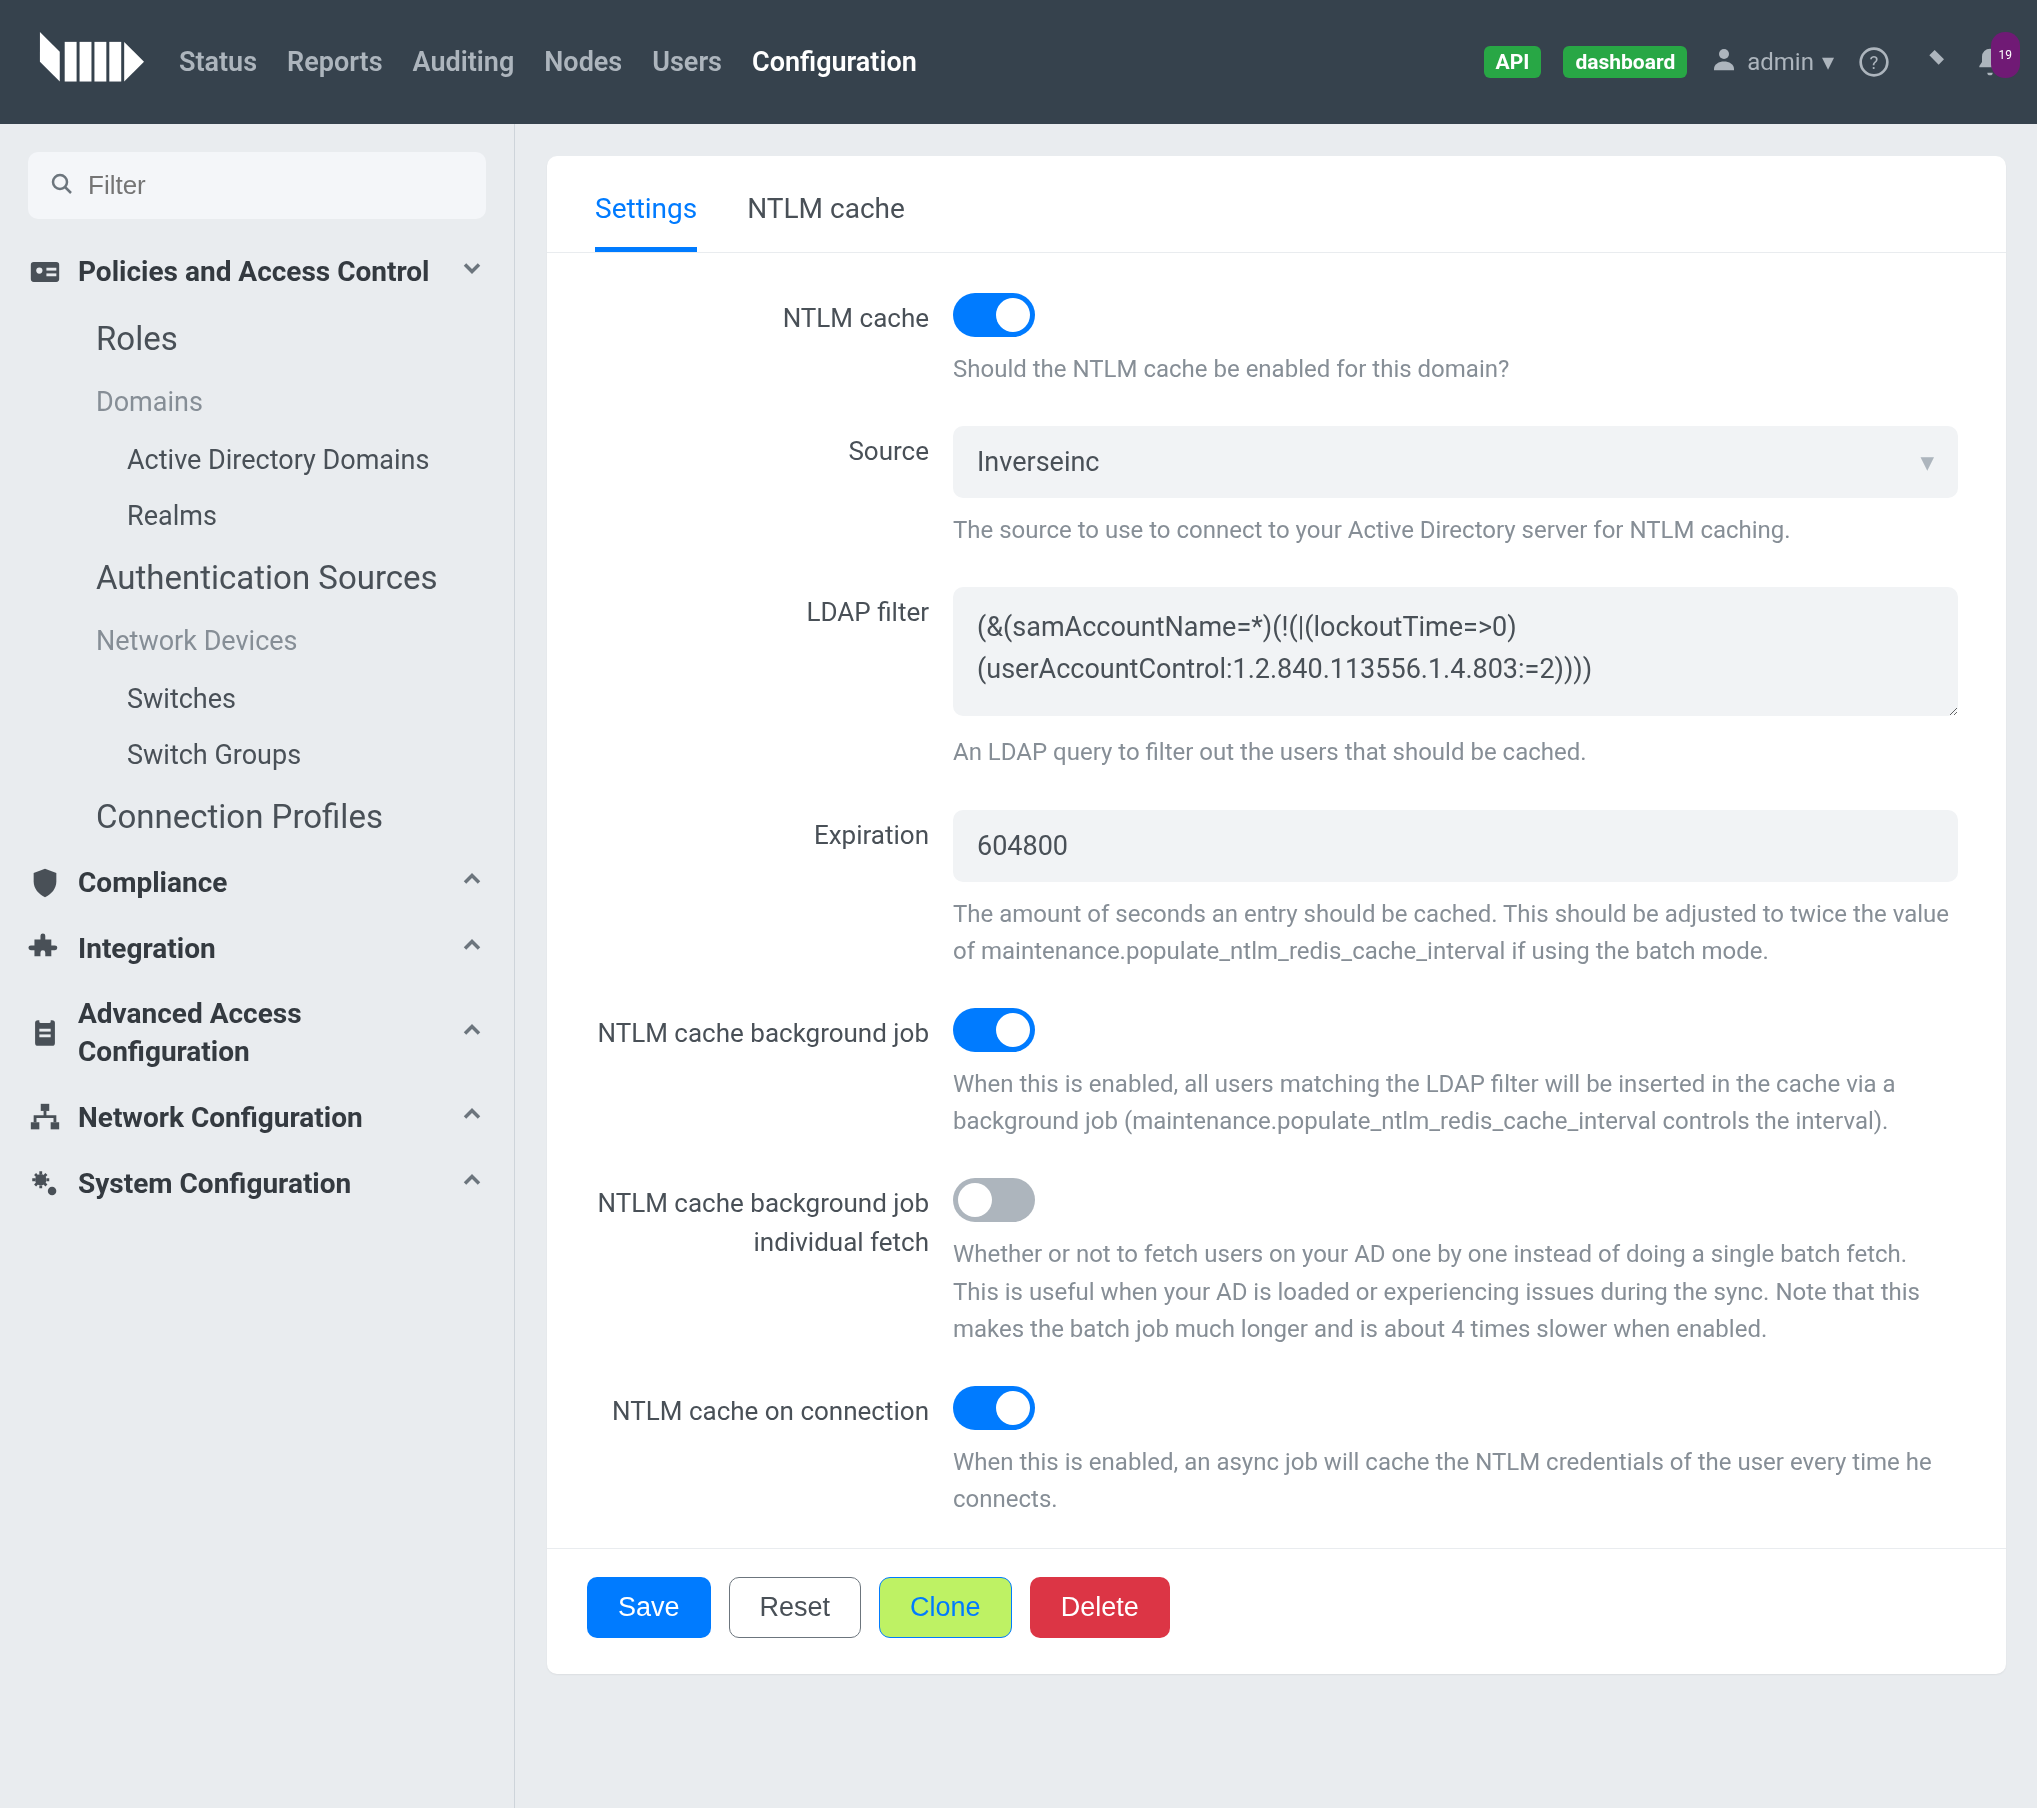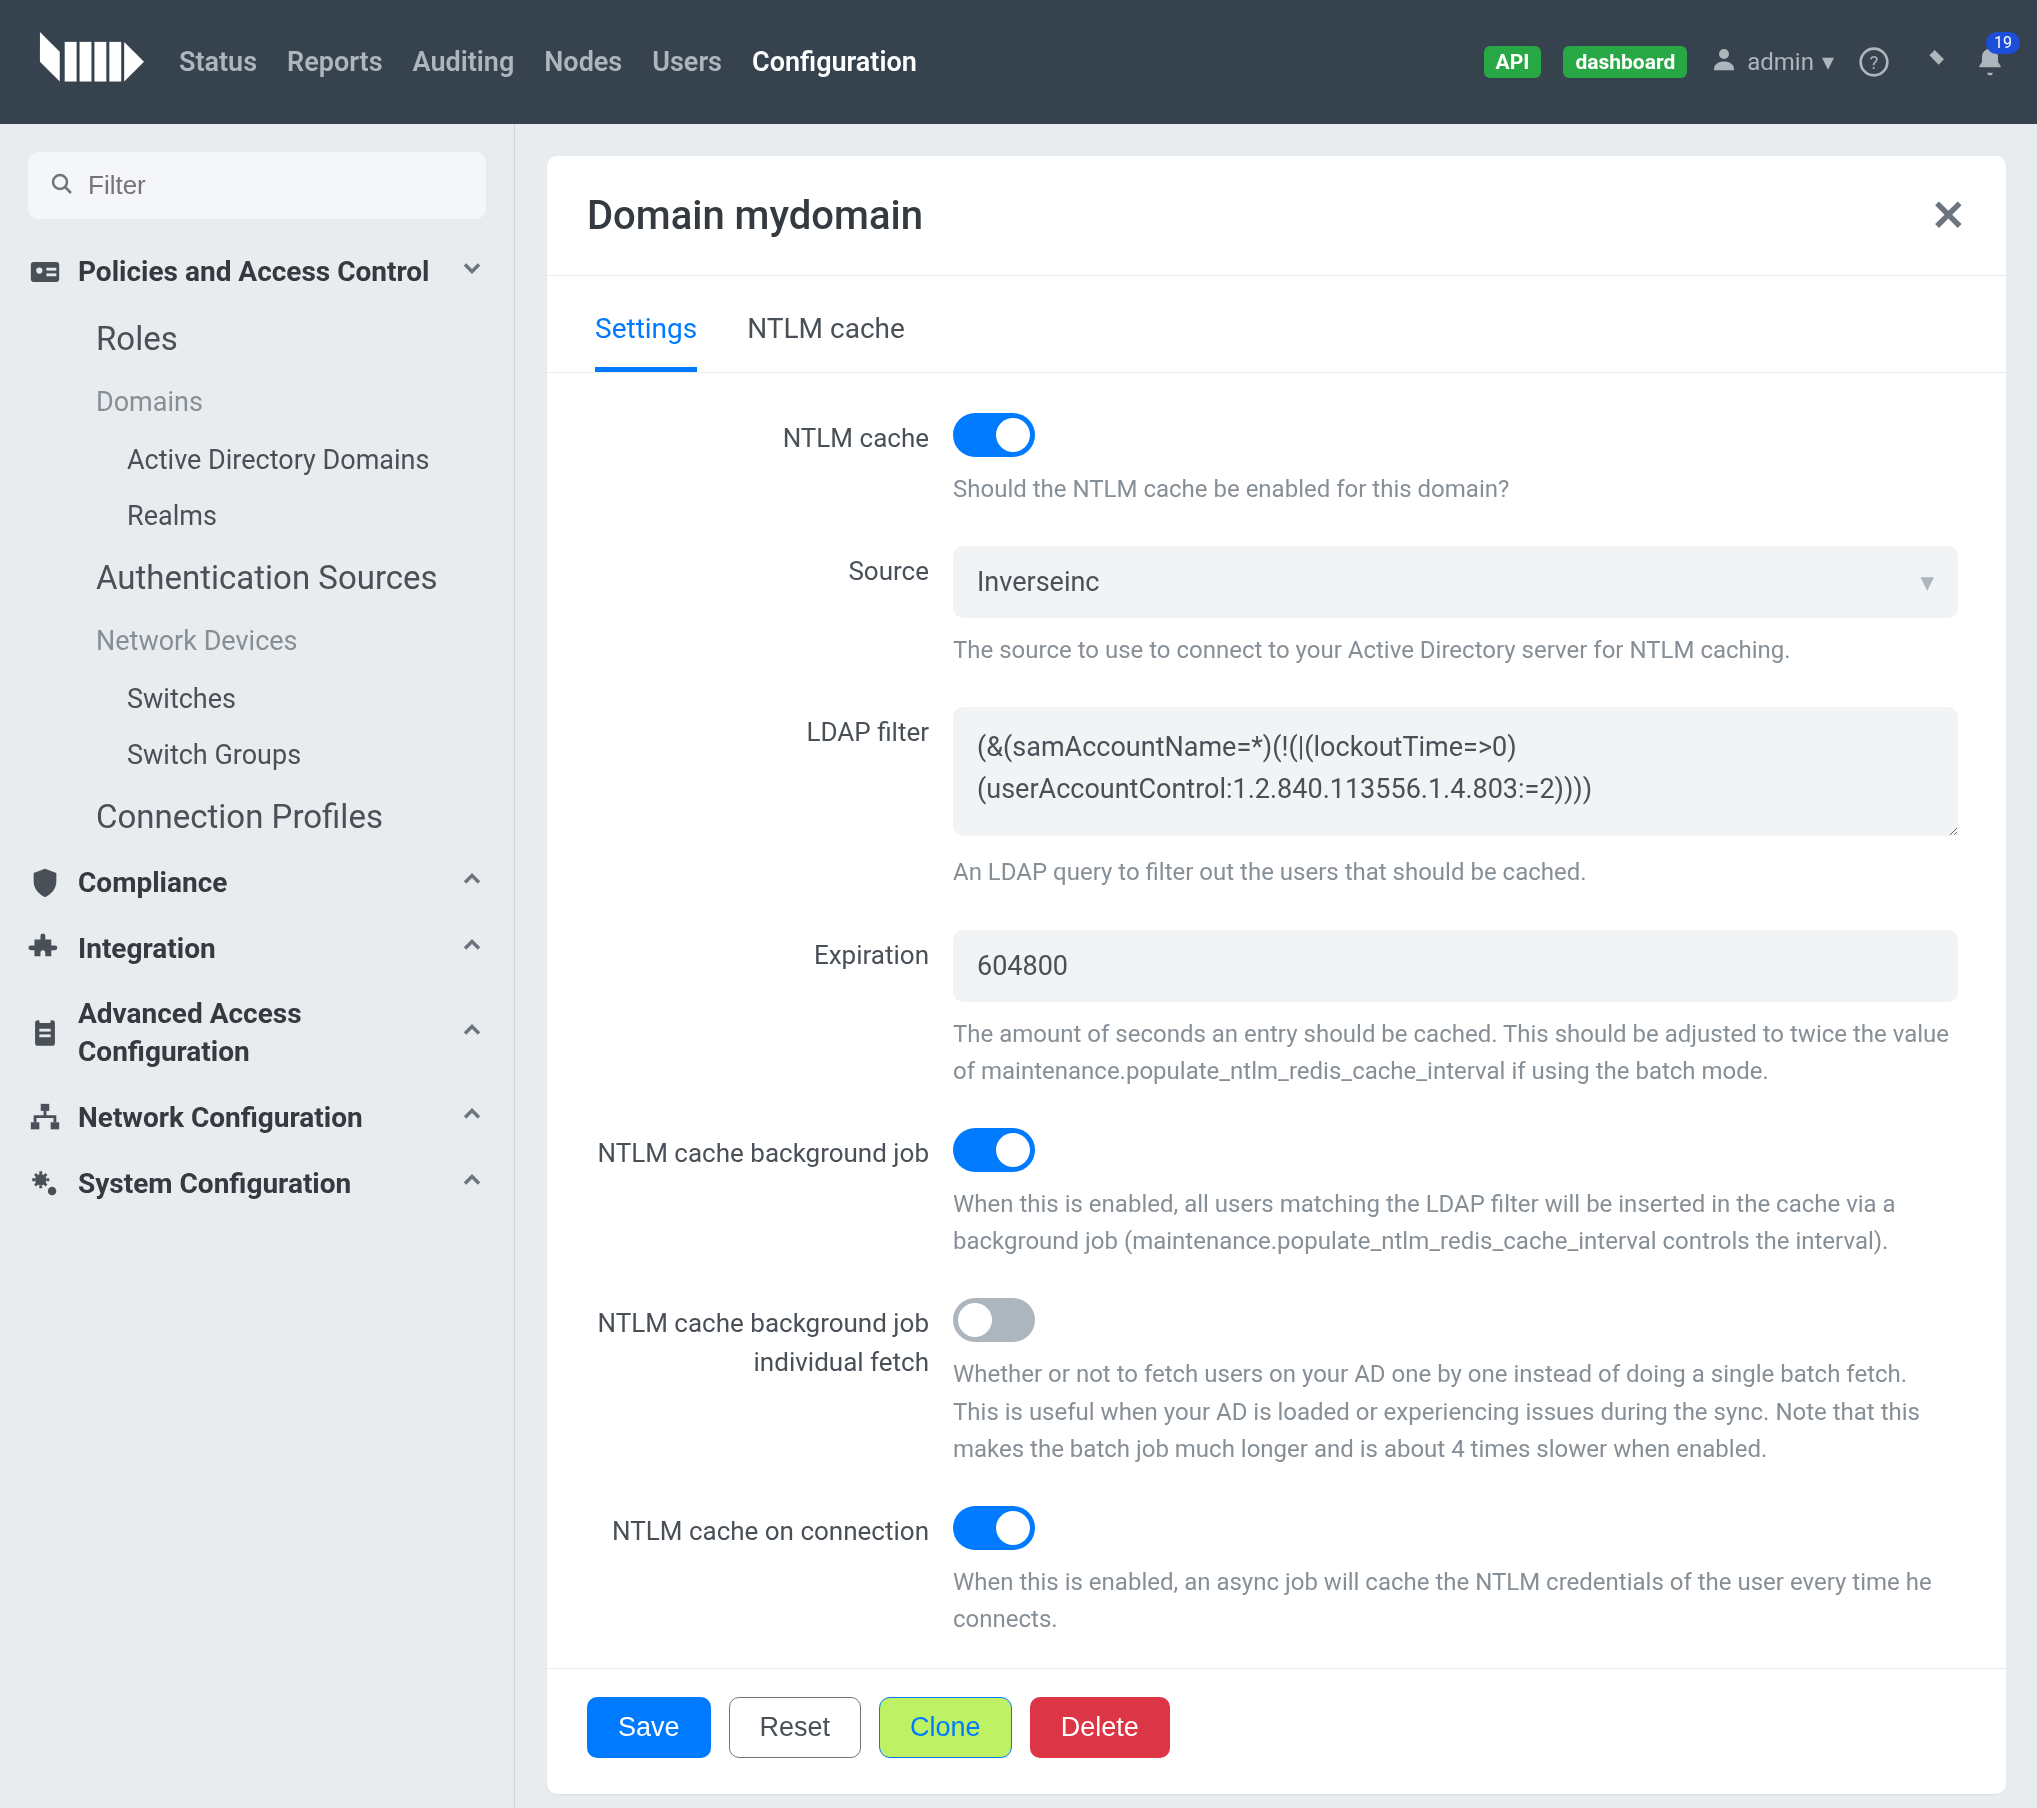--- a/index.html
+++ b/index.html
@@ -44,21 +44,21 @@
   border-radius: 6px;
   font-size: 21px;
   font-weight: 700;
   color: #fff;
 }
 .badge-api { background: #28a745; }
 .badge-dash { background: #28a745; }
 .user-chip { display: flex; align-items: center; gap: 8px; color: #adb5bd; cursor: pointer; }
 .icon-btn { width: 36px; height: 36px; display:flex; align-items:center; justify-content:center; cursor:pointer; color:#adb5bd; }
 .bell-wrap { position: relative; }
-.bell-count { position:absolute; top:-12px; right:-12px; background:#1d4ed8; color:#fff; font-size:16px; border-radius:14px; padding:0 8px; line-height:22px; }
+.bell-count { position:absolute; top:-12px; right:-12px; background:#701a75; color:#fff; font-size:12px; border-radius:14px; padding:12px 8px; line-height:22px; }
 
 .layout { display: flex; height: calc(1809px - 123px); }
 .sidebar {
   width: 515px;
   background: #e9ecef;
   border-right: 1px solid #ced4da;
   padding: 28px 0;
 }
 .filter-wrap { margin: 0 28px 20px; }
 .filter {
@@ -351,24 +351,20 @@
         </span>
       <span class="label">System Configuration</span>
       <span class="chev"><svg width="28" height="28" viewBox="0 0 24 24" fill="none" stroke="currentColor" stroke-width="3">
             <path d="M6 15l6-6 6 6"></path>
           </svg></span>
     </div>
   </div>
 
   <div class="main">
     <div class="card">
-      <div class="card-head">
-        <div class="card-title">Domain mydomain</div>
-        <div class="close-x">✕</div>
-      </div>
       <div class="tabs">
         <div class="tab active">Settings</div>
         <div class="tab">NTLM cache</div>
       </div>
 
       <div class="form">
 
         <div class="row">
           <div class="lbl">NTLM cache</div>
           <div class="ctrl">

